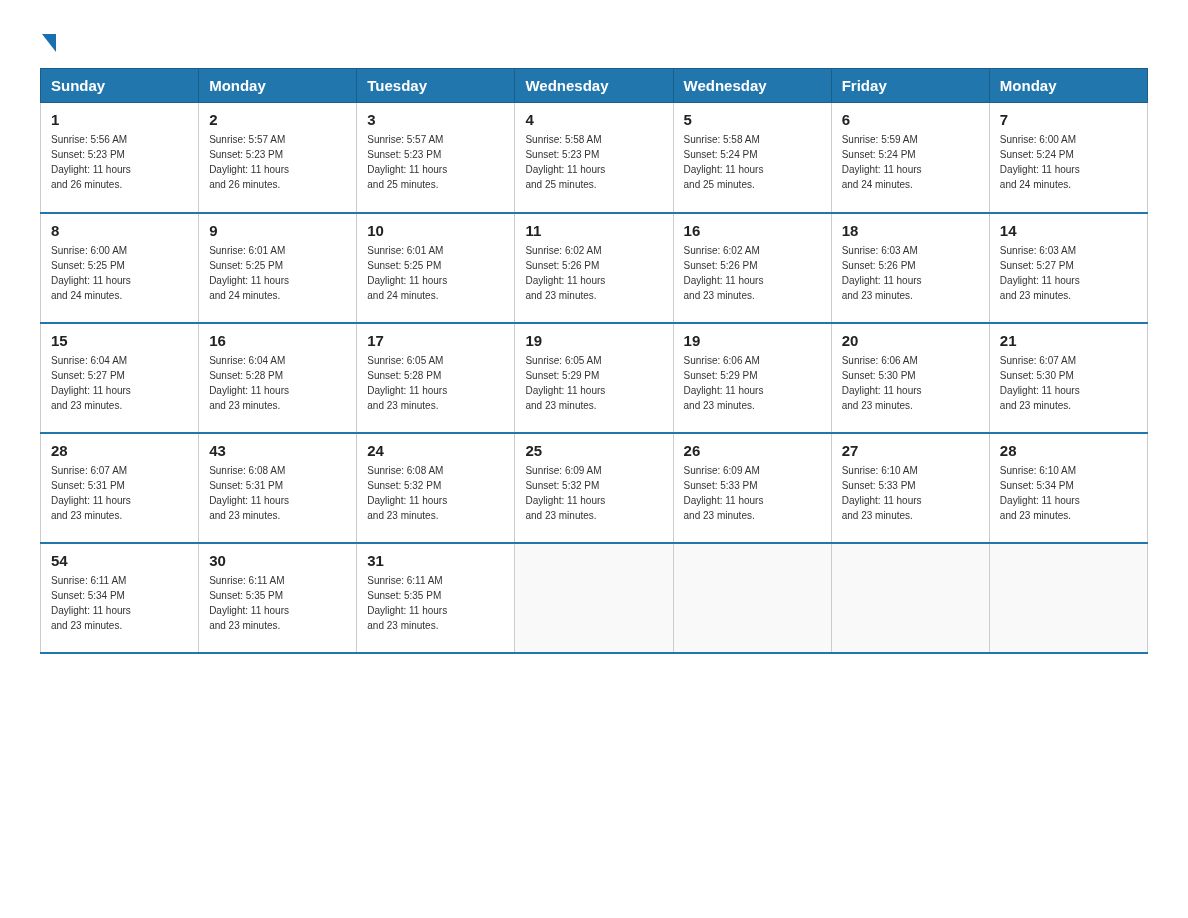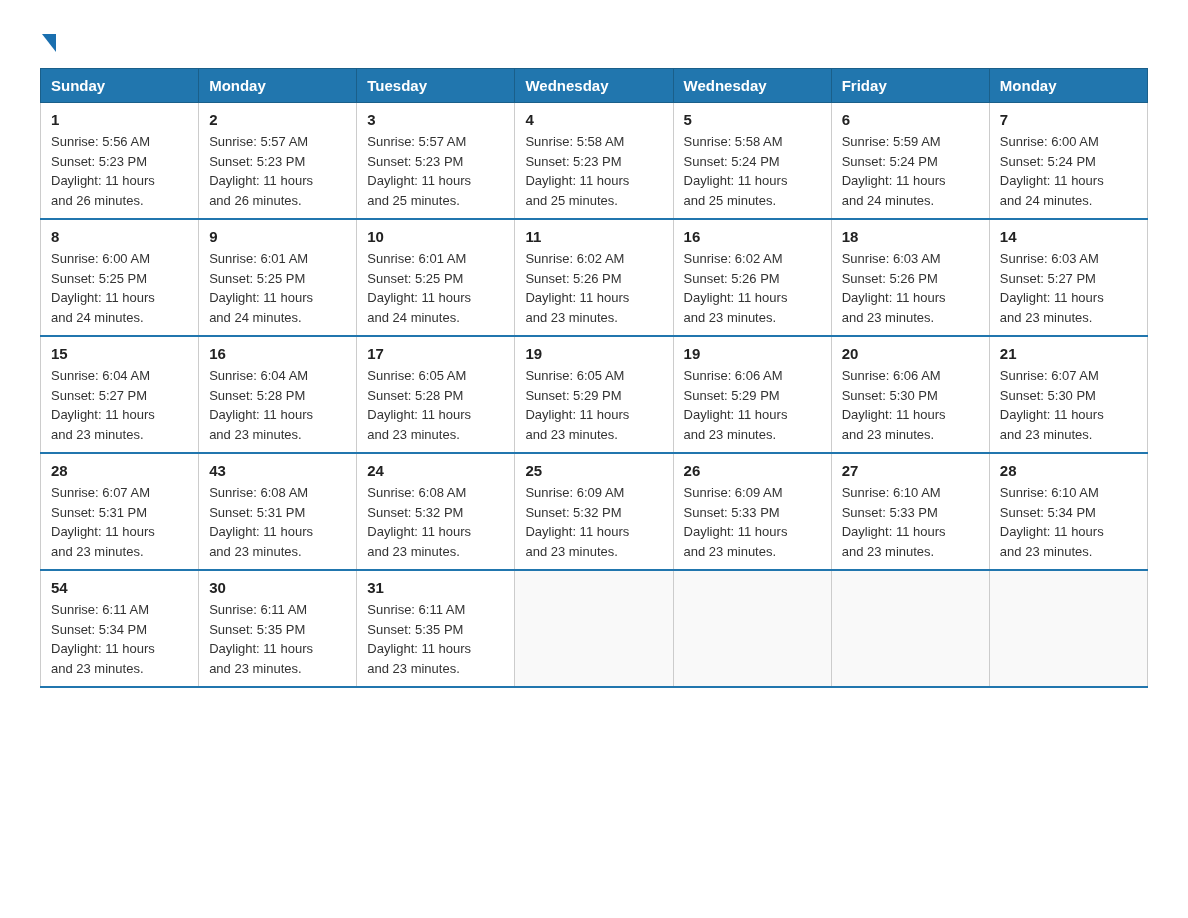--- a/index.html
+++ b/index.html
@@ -80,21 +80,21 @@
       height: 110px;
     }
     tbody tr td .day-num {
       font-size: 15px;
       font-weight: bold;
       color: #222;
       display: block;
       margin-bottom: 4px;
     }
     tbody tr td .day-info {
-      font-size: 13px;
+      font-size: 10px;
       line-height: 1.5;
       color: #333;
     }
     tbody tr td.empty {
       background: #f9f9f9;
     }
     tbody tr {
       border-bottom: 2px solid #2176ae;
     }
     .logo-text-row {

